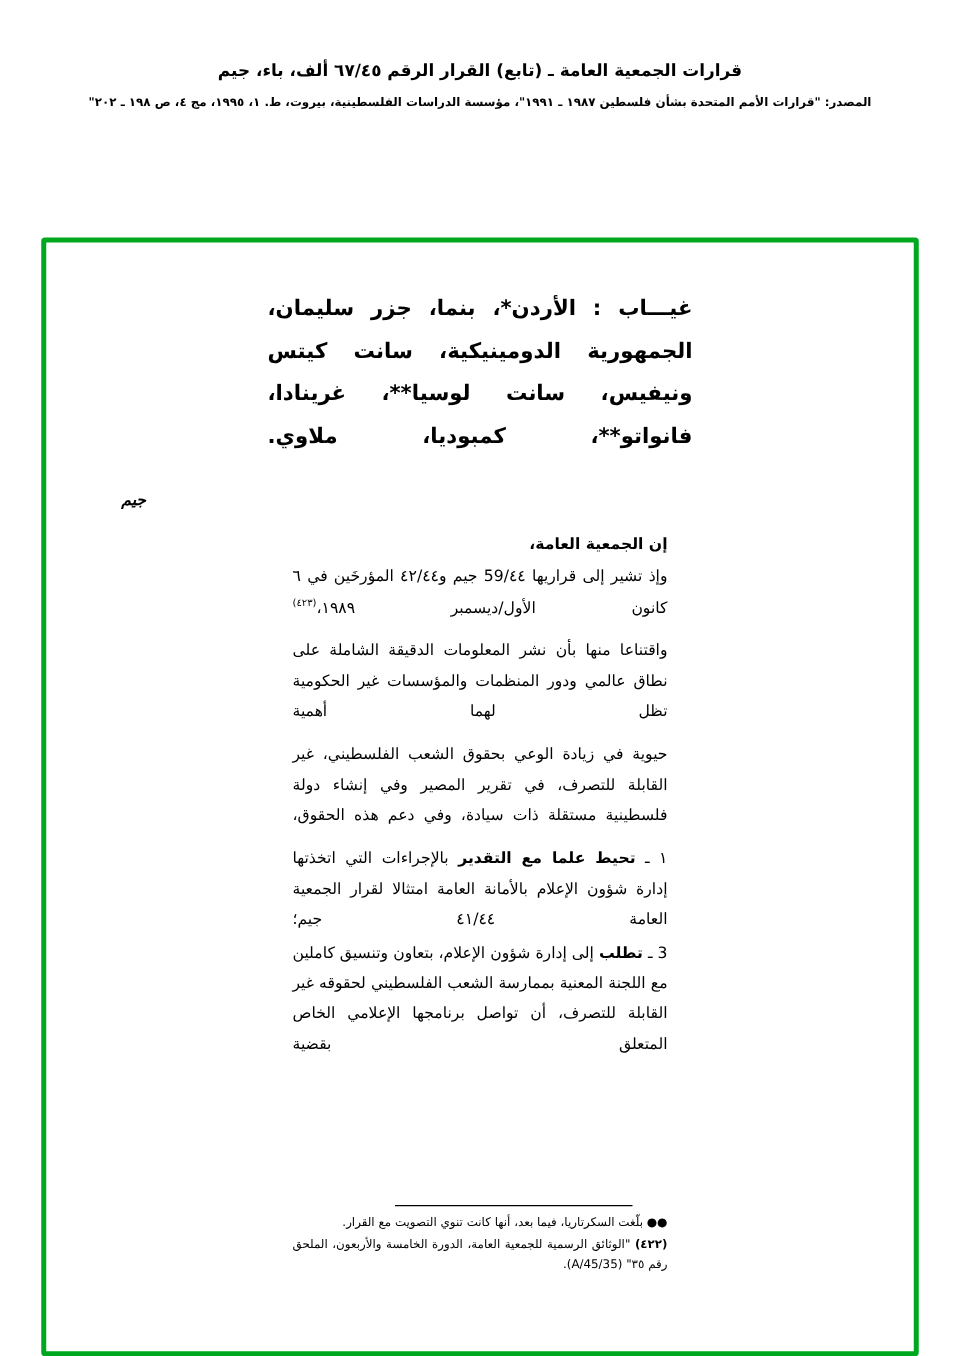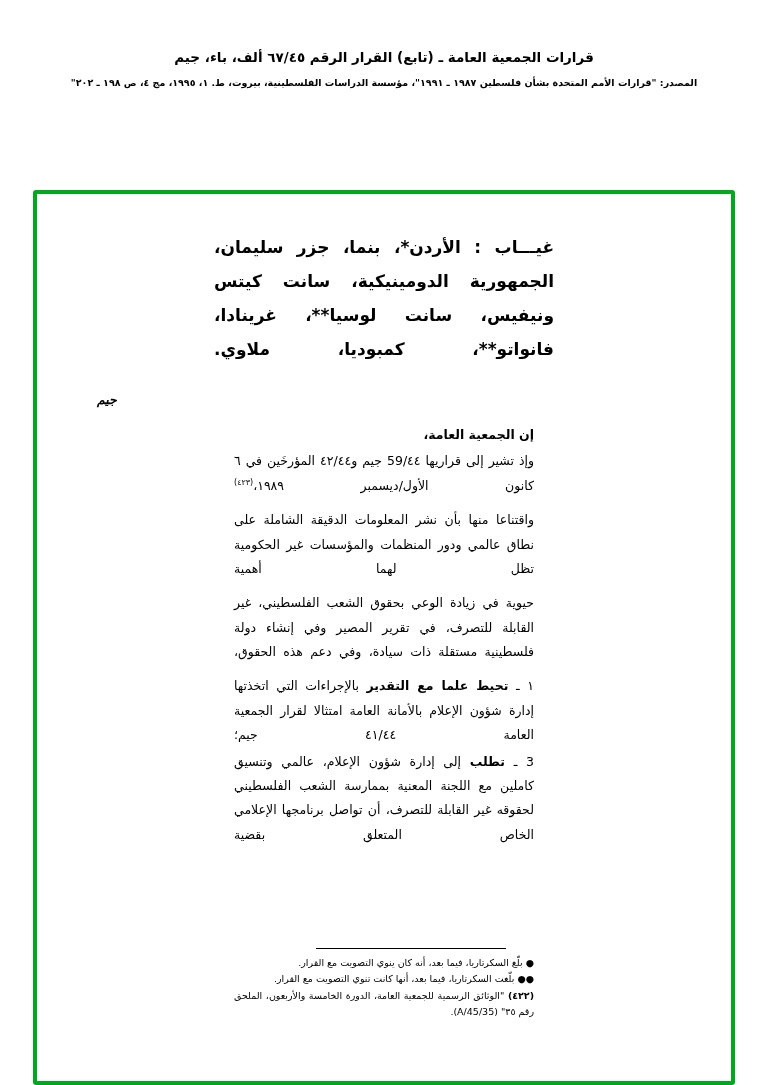--- a/index.html
+++ b/index.html
@@ -157,33 +157,29 @@
 
         <p class="para spaced">
           <span>حيوية في زيادة الوعي بحقوق الشعب الفلسطيني، غير القابلة للتصرف، في تقرير المصير وفي إنشاء دولة فلسطينية مستقلة ذات سيادة، وفي دعم هذه الحقوق،</span>
         </p>
 
         <p class="para spaced">
           <span>١ ـ </span><b>تحيط علما مع التقدير</b><span> بالإجراءات التي اتخذتها إدارة شؤون الإعلام بالأمانة العامة امتثالا لقرار الجمعية العامة ٤١/٤٤ جيم؛</span>
         </p>
 
         <p class="para">
-          <span>3 ـ </span><b>تطلب</b><span> إلى إدارة شؤون الإعلام، عالمي وتنسيق كاملين مع اللجنة المعنية بممارسة الشعب الفلسطيني لحقوقه غير القابلة للتصرف، أن تواصل برنامجها الإعلامي الخاص المتعلق بقضية</span>
+          <span>3 ـ </span><b>تطلب</b><span> إلى إدارة شؤون الإعلام، بتعاون وتنسيق كاملين مع اللجنة المعنية بممارسة الشعب الفلسطيني لحقوقه غير القابلة للتصرف، أن تواصل برنامجها الإعلامي الخاص المتعلق بقضية</span>
         </p>
 
       </div>
     </div>
 
     <div class="footnotes">
       <div class="fn-rule"></div>
       <div class="fn-list">
-        <p class="fn-item">
-          <span class="fn-mark">●</span>
-          <span>بلّغ السكرتاريا، فيما بعد، أنه كان ينوي التصويت مع القرار.</span>
-        </p>
         <p class="fn-item">
           <span class="fn-mark">●●</span>
           <span>بلّغت السكرتاريا، فيما بعد، أنها كانت تنوي التصويت مع القرار.</span>
         </p>
         <p class="fn-item">
           <span class="fn-mark">(٤٢٢)</span>
           <span>"الوثائق الرسمية للجمعية العامة، الدورة الخامسة والأربعون، الملحق رقم ٣٥" (A/45/35).</span>
         </p>
       </div>
     </div>

